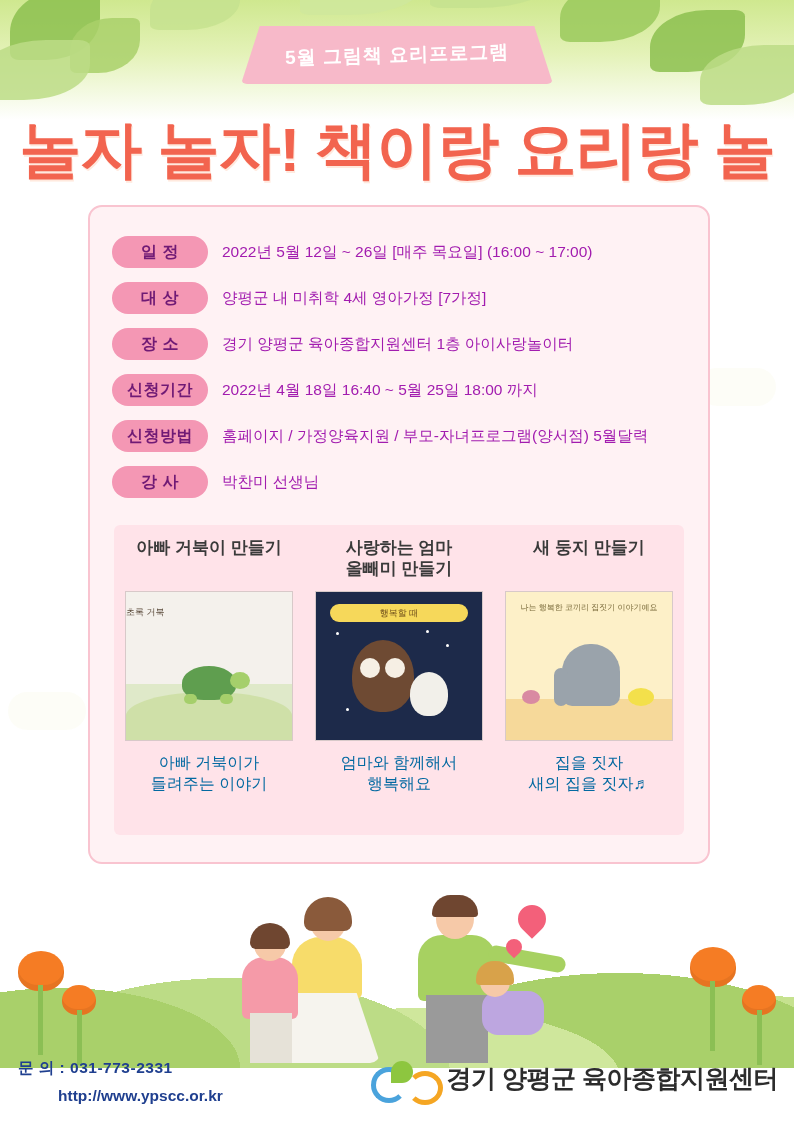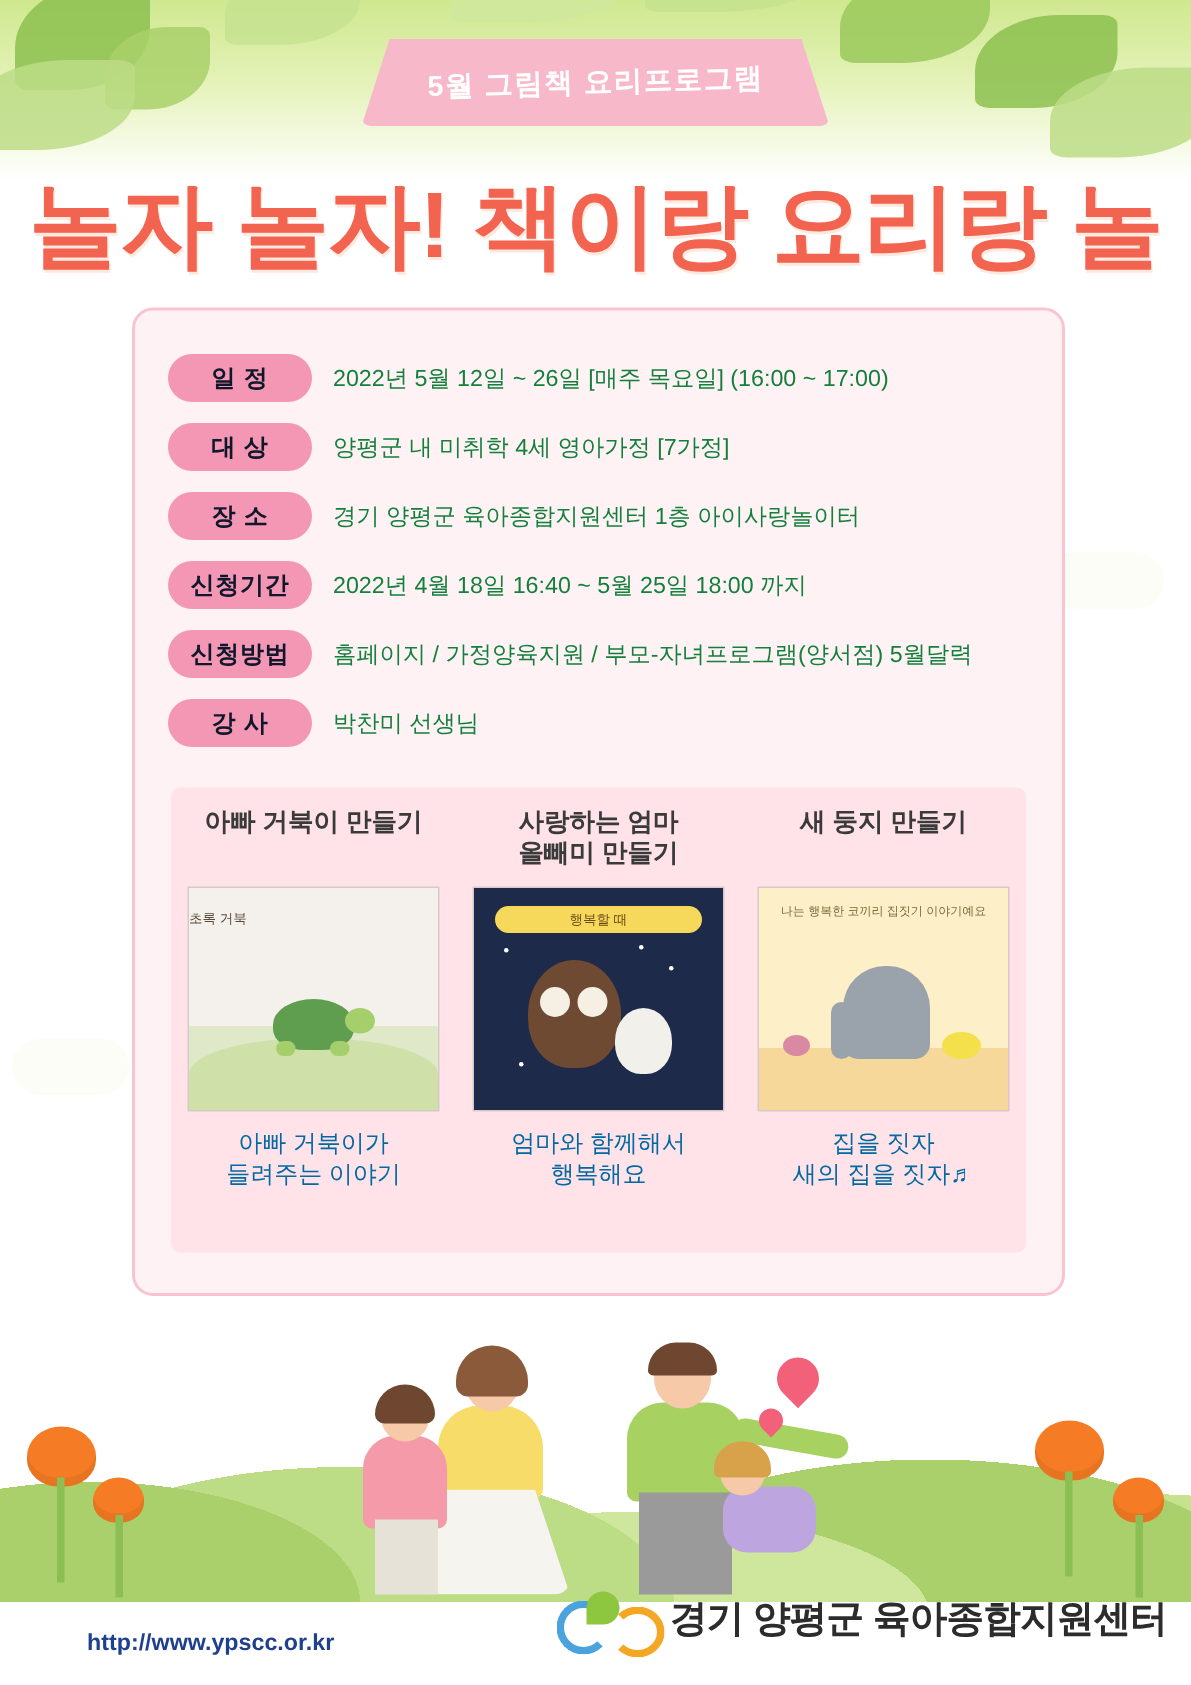--- a/index.html
+++ b/index.html
@@ -122,33 +122,33 @@
     display: flex;
     align-items: center;
     height: 46px;
   }
   .info-label {
     width: 96px;
     min-width: 96px;
     height: 32px;
     background: #f497b4;
     border-radius: 16px;
-    color: #0f172a;
+    color: #701a75;
     font-size: 16px;
     font-weight: 700;
     display: flex;
     align-items: center;
     justify-content: center;
     letter-spacing: 0.5px;
     text-align: center;
   }
   .info-value {
     margin-left: 14px;
     font-size: 15.5px;
-    color: #15803d;
+    color: #a21caf;
     white-space: nowrap;
   }
 
   
   .books {
     position: absolute;
     left: 24px; top: 318px;
     width: 570px; height: 310px;
     background: #ffe3e9;
     border-radius: 6px;
@@ -453,20 +453,24 @@
     <div class="p-shape" style="left:252px; top:96px; width:62px; height:44px; background:#bda6e0; border-radius:16px;"></div>
     <div class="p-shape" style="left:250px; top:72px; width:30px; height:30px; background:#f6c9a8; border-radius:50%;"></div>
     <div class="p-shape" style="left:246px; top:66px; width:38px; height:24px; background:#d8a24a; border-radius:18px 18px 4px 4px;"></div>
 
     <div class="p-shape" style="left:288px; top:10px; width:28px; height:28px; background:#f3607a; border-radius:50% 50% 50% 0; transform:rotate(-45deg);"></div>
     <div class="p-shape" style="left:276px; top:44px; width:16px; height:16px; background:#f3607a; border-radius:50% 50% 50% 0; transform:rotate(-45deg);"></div>
   </div>
 </div>
 
 <div class="footer-contact">
+  <div class="contact-line">
+    <span>문  의 :</span>
+    <span>031-773-2331</span>
+  </div>
   <div class="contact-url">http://www.ypscc.or.kr</div>
 </div>
 
 <div class="footer-org">
   <div class="org-logo">
     <div class="c1"></div>
     <div class="c2"></div>
     <div class="c3"></div>
   </div>
   <div class="org-name">경기 양평군 육아종합지원센터</div>

